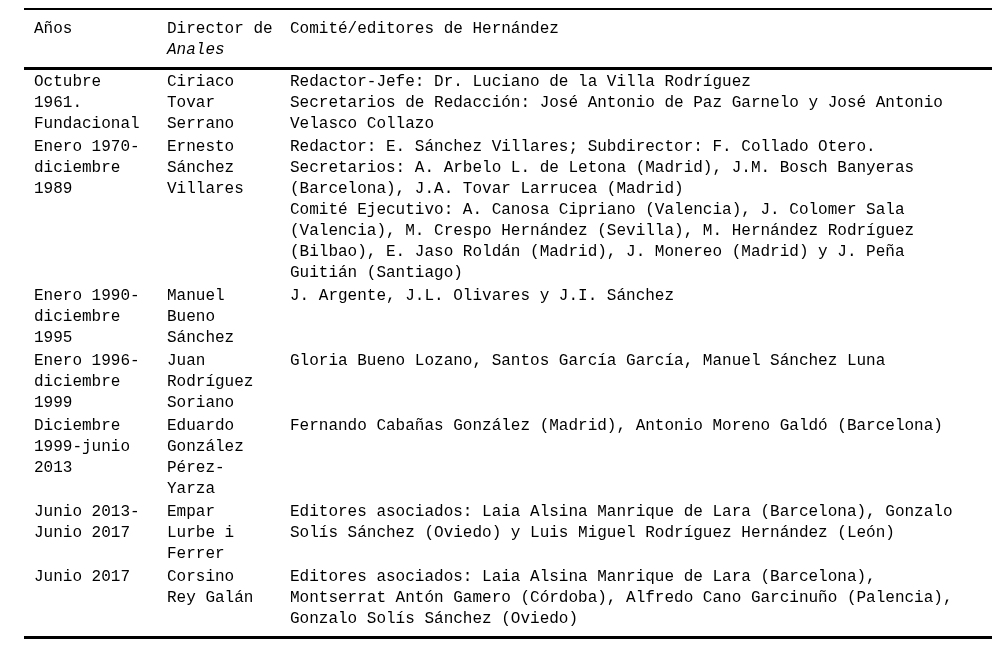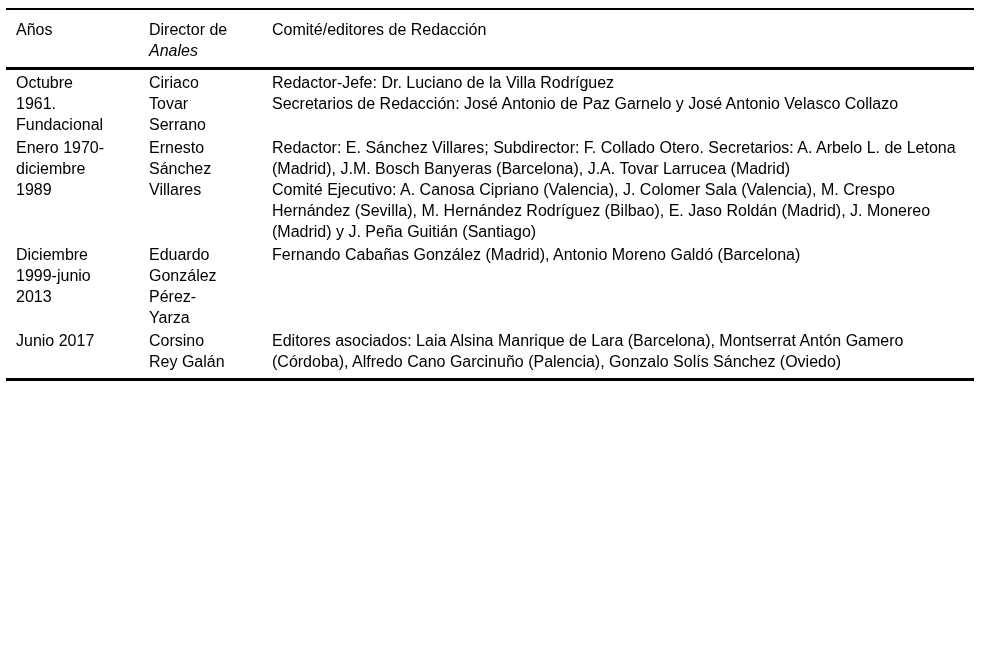--- a/index.html
+++ b/index.html
@@ -6,23 +6,24 @@
   html, body {
     background: #ffffff;
     width: 992px;
     height: 645px;
     overflow: hidden;
     font-family: "Liberation Sans", sans-serif;
     color: #000000;
   }
   .table-wrap {
     position: absolute;
-    left: 6px;
+    left: 24px;
     top: 8px;
     width: 968px;
+    font-family: Liberation Mono, monospace;
   }
   table.editorial {
     width: 100%;
     border-collapse: collapse;
     table-layout: fixed;
     border-top: 2px solid #000;
     border-bottom: 3px solid #000;
     font-size: 16px;
     line-height: 21px;
   }
@@ -51,21 +52,21 @@
     <thead>
       <tr>
         <th class="c1">
           <span>Años</span>
         </th>
         <th class="c2">
           <span>Director de</span><br>
           <span class="journal-name">Anales</span>
         </th>
         <th class="c3">
-          <span>Comité/editores de Redacción</span>
+          <span>Comité/editores de Hernández</span>
         </th>
       </tr>
     </thead>
     <tbody>
       <tr>
         <td class="c1">Octubre
 1961.
 Fundacional</td>
         <td class="c2">Ciriaco
 Tovar
@@ -77,28 +78,54 @@
         <td class="c1">Enero 1970-
 diciembre
 1989</td>
         <td class="c2">Ernesto
 Sánchez
 Villares</td>
         <td class="c3">Redactor: E. Sánchez Villares; Subdirector: F. Collado Otero. Secretarios: A. Arbelo L. de Letona (Madrid), J.M. Bosch Banyeras (Barcelona), J.A. Tovar Larrucea (Madrid)
 Comité Ejecutivo: A. Canosa Cipriano (Valencia), J. Colomer Sala (Valencia), M. Crespo Hernández (Sevilla), M. Hernández Rodríguez (Bilbao), E. Jaso Roldán (Madrid), J. Monereo (Madrid) y J. Peña Guitián (Santiago)</td>
       </tr>
       <tr>
+        <td class="c1">Enero 1990-
+diciembre
+1995</td>
+        <td class="c2">Manuel
+Bueno
+Sánchez</td>
+        <td class="c3">J. Argente, J.L. Olivares y J.I. Sánchez</td>
+      </tr>
+      <tr>
+        <td class="c1">Enero 1996-
+diciembre
+1999</td>
+        <td class="c2">Juan
+Rodríguez
+Soriano</td>
+        <td class="c3">Gloria Bueno Lozano, Santos García García, Manuel Sánchez Luna</td>
+      </tr>
+      <tr>
         <td class="c1">Diciembre
 1999-junio
 2013</td>
         <td class="c2">Eduardo
 González
 Pérez-
 Yarza</td>
         <td class="c3">Fernando Cabañas González (Madrid), Antonio Moreno Galdó (Barcelona)</td>
+      </tr>
+      <tr>
+        <td class="c1">Junio 2013-
+Junio 2017</td>
+        <td class="c2">Empar
+Lurbe i
+Ferrer</td>
+        <td class="c3">Editores asociados: Laia Alsina Manrique de Lara (Barcelona), Gonzalo Solís Sánchez (Oviedo) y Luis Miguel Rodríguez Hernández (León)</td>
       </tr>
       <tr>
         <td class="c1">Junio 2017</td>
         <td class="c2">Corsino
 Rey Galán</td>
         <td class="c3">Editores asociados: Laia Alsina Manrique de Lara (Barcelona), Montserrat Antón Gamero (Córdoba), Alfredo Cano Garcinuño (Palencia), Gonzalo Solís Sánchez (Oviedo)</td>
       </tr>
     </tbody>
   </table>
 </div>

